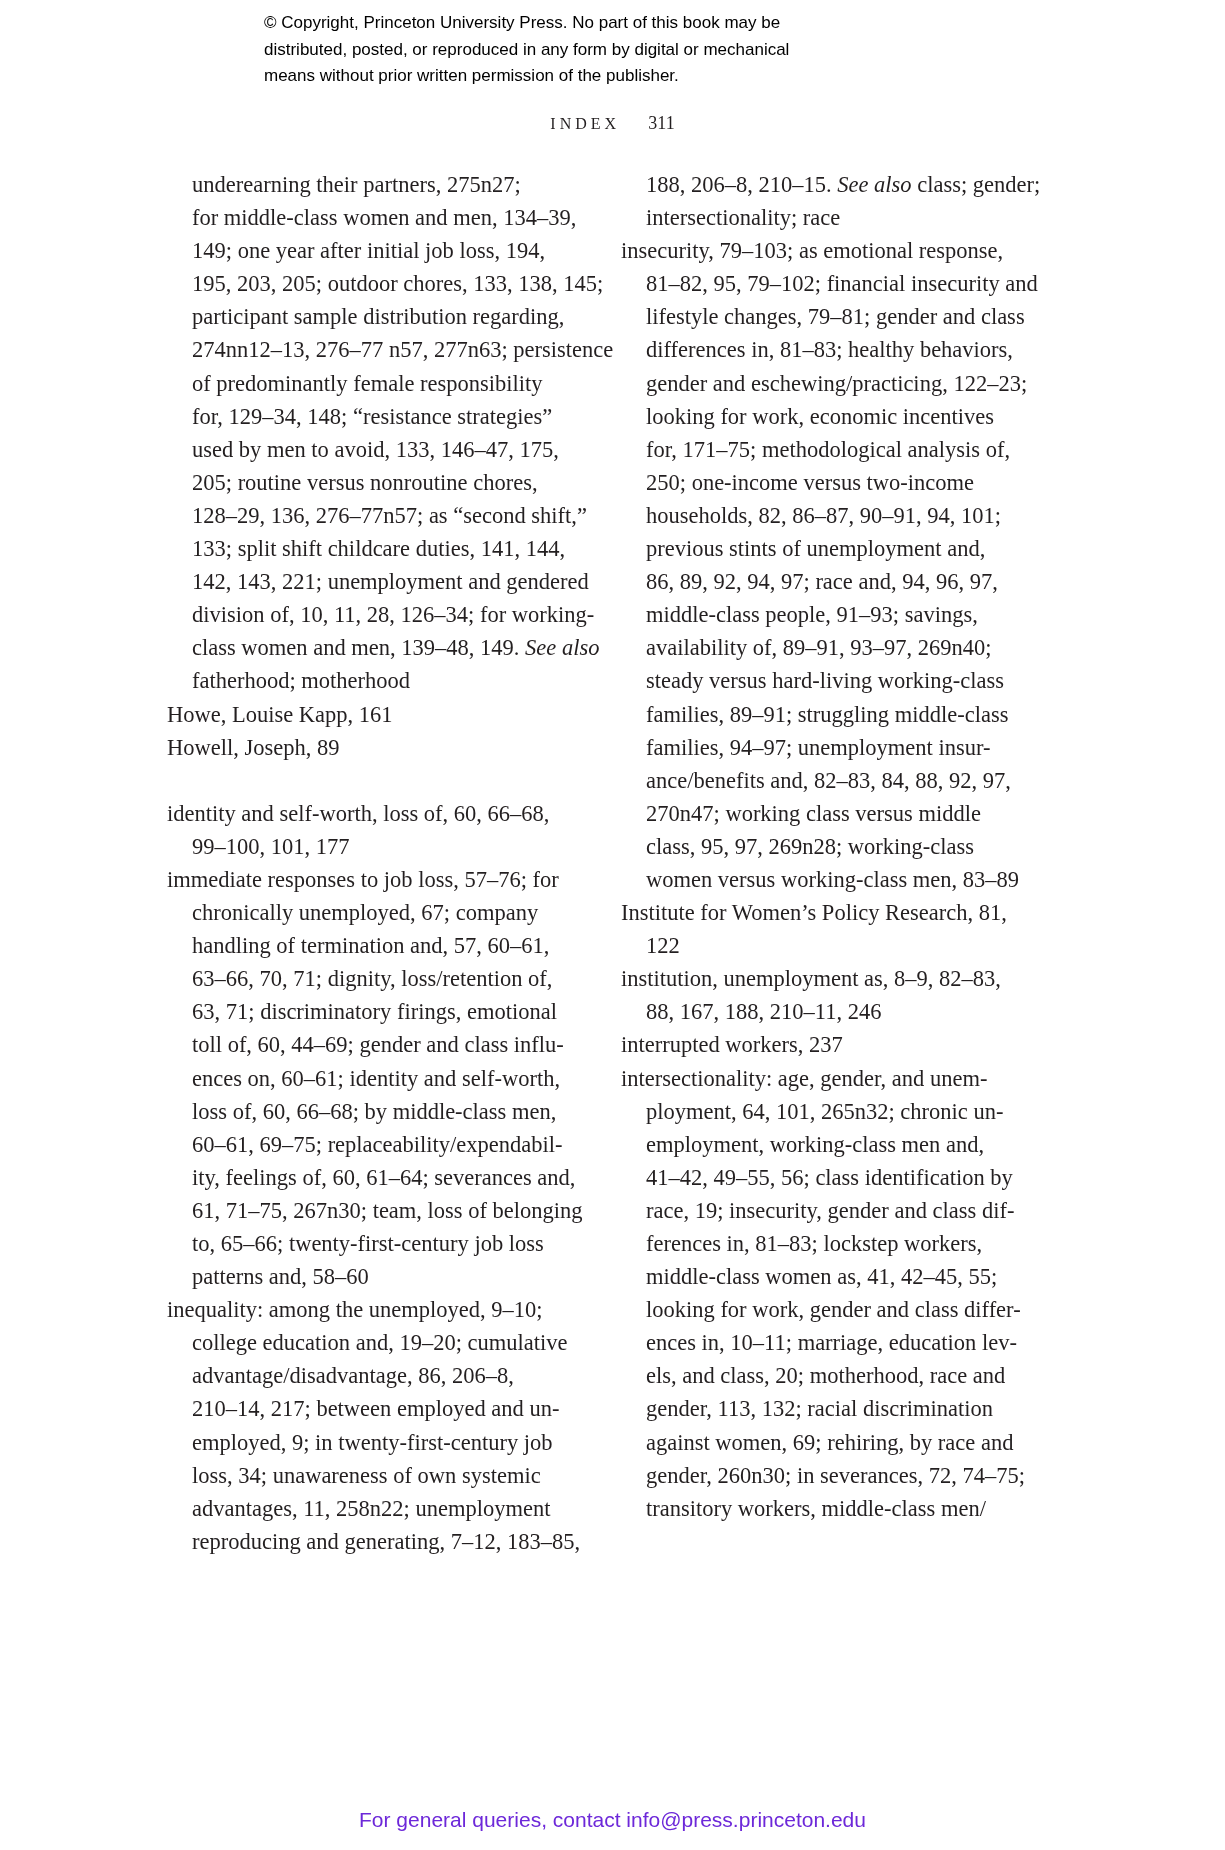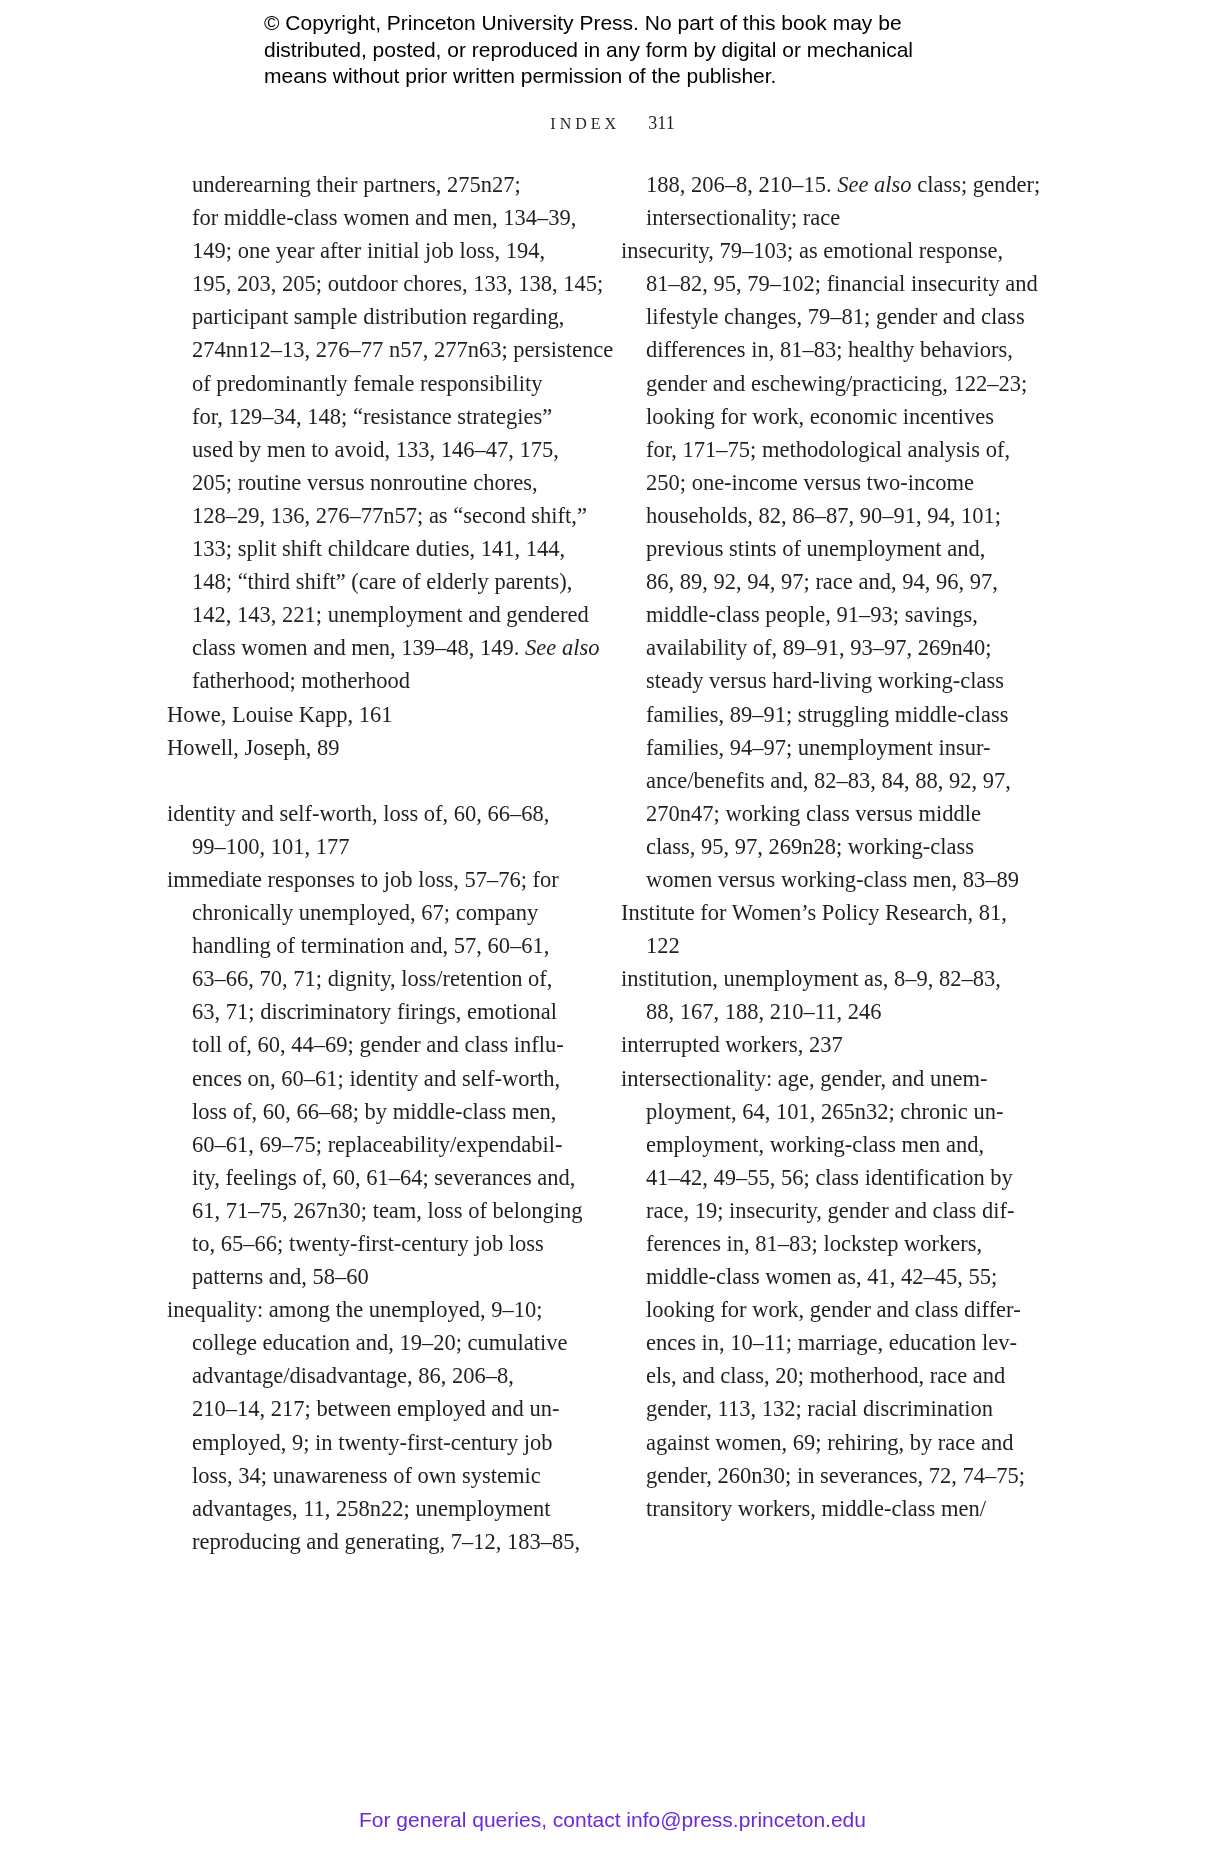--- a/index.html
+++ b/index.html
@@ -1,19 +1,19 @@
 <!DOCTYPE html>
 <html><head>
 <meta charset="utf-8">
 <style>
   html, body { margin: 0; padding: 0; background: #ffffff; }
   body { width: 1225px; height: 1850px; position: relative; overflow: hidden; color: #231f20; }
   .copyright {
     position: absolute; left: 264px; top: 10px; width: 760px;
-    font-family: "Liberation Sans", sans-serif; font-size: 21px; line-height: 26.5px; color: #000;
+    font-family: "Liberation Sans", sans-serif; font-size: 17px; line-height: 26.5px; color: #000;
   }
   .running-head {
     position: absolute; left: 0; width: 1225px; top: 113px; text-align: center;
     font-family: "Liberation Serif", serif; font-size: 17px; color: #231f20;
   }
   .running-head .label { letter-spacing: 4px; font-size: 16px; }
   .running-head .pageno { margin-left: 24px; font-size: 18px; }
   .col {
     position: absolute; top: 168px;
     font-family: "Liberation Serif", serif; font-size: 22.5px; line-height: 33.1px; color: #231f20;
@@ -49,22 +49,22 @@
     <div class="line cont"><span>149; one year after initial job loss, 194,</span></div>
     <div class="line cont"><span>195, 203, 205; outdoor chores, 133, 138, 145;</span></div>
     <div class="line cont"><span>participant sample distribution regarding,</span></div>
     <div class="line cont"><span>274nn12–13, 276–77 n57, 277n63; persistence</span></div>
     <div class="line cont"><span>of predominantly female responsibility</span></div>
     <div class="line cont"><span>for, 129–34, 148; “resistance strategies”</span></div>
     <div class="line cont"><span>used by men to avoid, 133, 146–47, 175,</span></div>
     <div class="line cont"><span>205; routine versus nonroutine chores,</span></div>
     <div class="line cont"><span>128–29, 136, 276–77n57; as “second shift,”</span></div>
     <div class="line cont"><span>133; split shift childcare duties, 141, 144,</span></div>
-    <div class="line cont"><span>148; “third shift” (care of elderly parents),</span></div>
     <div class="line cont"><span>142, 143, 221; unemployment and gendered</span></div>
+    <div class="line cont"><span>division of, 10, 11, 28, 126–34; for working-</span></div>
     <div class="line cont"><span>class women and men, 139–48, 149.</span> <em>See also</em></div>
     <div class="line cont"><span>fatherhood; motherhood</span></div>
     <div class="line main"><span>Howe, Louise Kapp, 161</span></div>
     <div class="line main"><span>Howell, Joseph, 89</span></div>
     <div class="line blank"><span></span></div>
     <div class="line main"><span>identity and self-worth, loss of, 60, 66–68,</span></div>
     <div class="line cont"><span>99–100, 101, 177</span></div>
     <div class="line main"><span>immediate responses to job loss, 57–76; for</span></div>
     <div class="line cont"><span>chronically unemployed, 67; company</span></div>
     <div class="line cont"><span>handling of termination and, 57, 60–61,</span></div>

